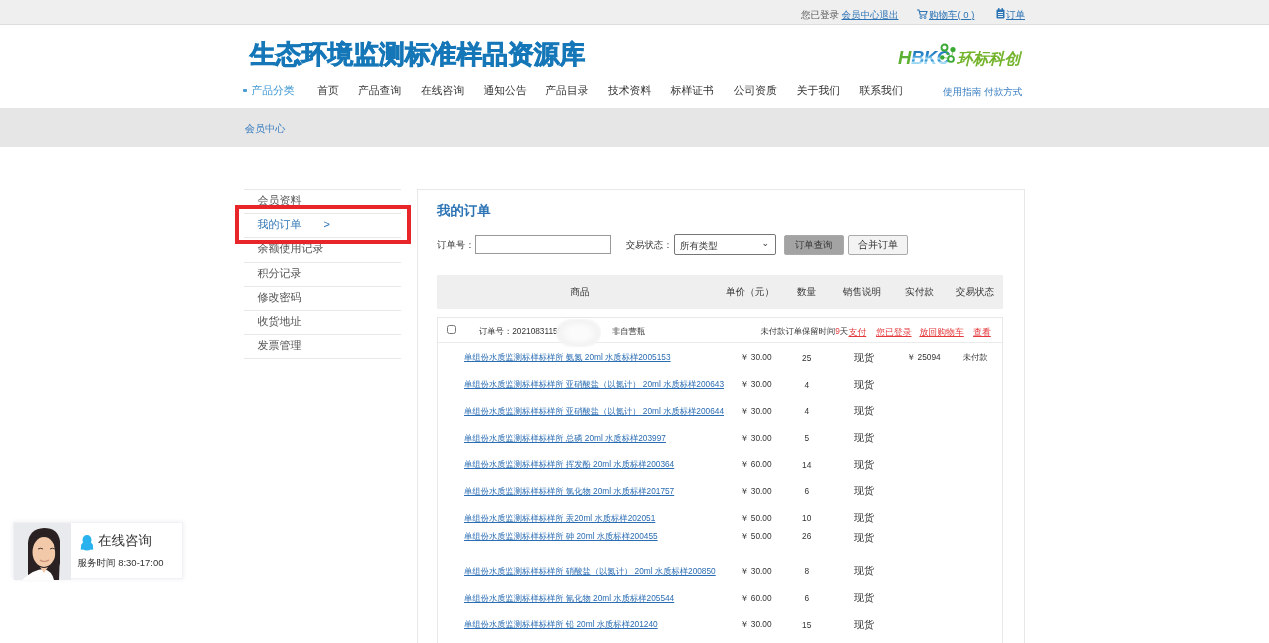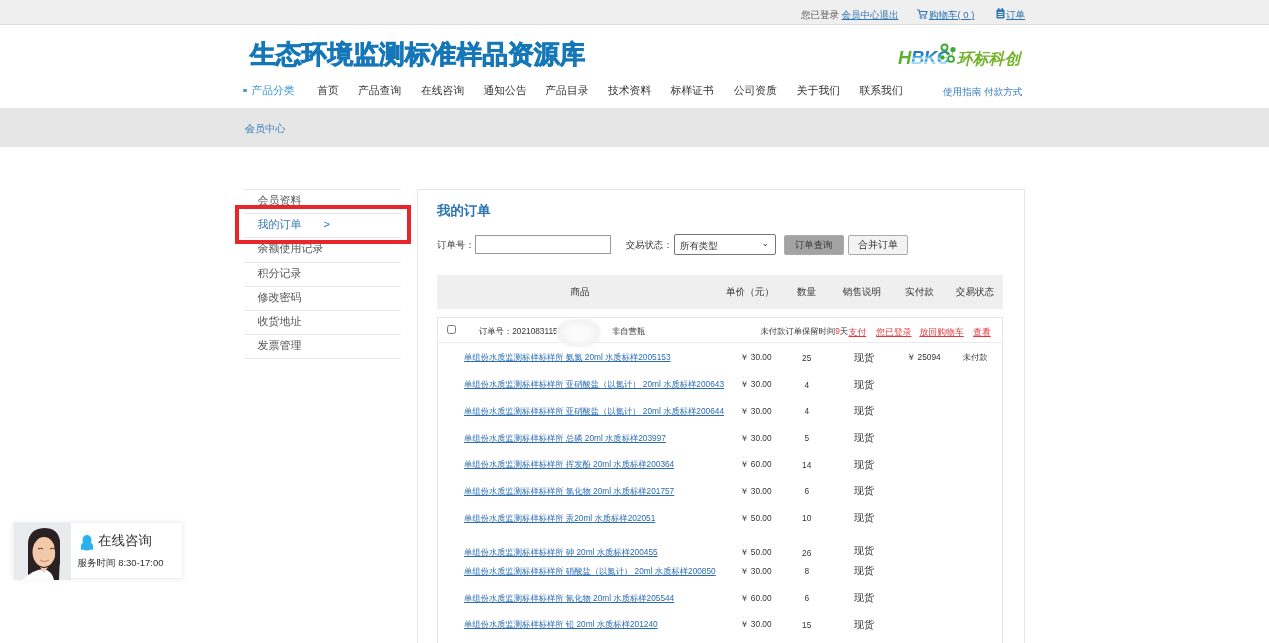--- a/index.html
+++ b/index.html
@@ -177,21 +177,21 @@
           <div style="width:50px;text-align:center;"><span style="position:relative;left:-2px;"></span></div>
         </div>
         <div style="display:flex;align-items:center;height:26.7px;font-size:8.3px;color:#333;">
           <div style="width:290px;padding-left:26px;white-space:nowrap;overflow:visible;"><a style="color:#2b6db3;">单组份水质监测标样标样所 汞20ml 水质标样202051</a></div>
           <div style="width:56px;text-align:center;"><span style="position:relative;left:1px;white-space:nowrap;">￥ 50.00</span></div>
           <div style="width:55px;text-align:center;"><span style="position:relative;left:-3.5px;">10</span></div>
           <div style="width:58px;text-align:center;font-size:10px;"><span style="position:relative;left:-2.4px;">现货</span></div>
           <div style="width:57px;text-align:center;"><span style="white-space:nowrap;"></span></div>
           <div style="width:50px;text-align:center;"><span style="position:relative;left:-2px;"></span></div>
         </div>
-        <div style="display:flex;align-items:flex-end;height:26.7px;font-size:8.3px;color:#333;">
+        <div style="display:flex;align-items:flex-start;height:26.7px;font-size:8.3px;color:#333;">
           <div style="width:290px;padding-left:26px;white-space:nowrap;overflow:visible;"><a style="color:#2b6db3;">单组份水质监测标样标样所 砷 20ml 水质标样200455</a></div>
           <div style="width:56px;text-align:center;"><span style="position:relative;left:1px;white-space:nowrap;">￥ 50.00</span></div>
           <div style="width:55px;text-align:center;"><span style="position:relative;left:-3.5px;">26</span></div>
           <div style="width:58px;text-align:center;font-size:10px;"><span style="position:relative;left:-2.4px;">现货</span></div>
           <div style="width:57px;text-align:center;"><span style="white-space:nowrap;"></span></div>
           <div style="width:50px;text-align:center;"><span style="position:relative;left:-2px;"></span></div>
         </div>
         <div style="display:flex;align-items:center;height:26.7px;font-size:8.3px;color:#333;">
           <div style="width:290px;padding-left:26px;white-space:nowrap;overflow:visible;"><a style="color:#2b6db3;">单组份水质监测标样标样所 硝酸盐（以氮计） 20ml 水质标样200850</a></div>
           <div style="width:56px;text-align:center;"><span style="position:relative;left:1px;white-space:nowrap;">￥ 30.00</span></div>

